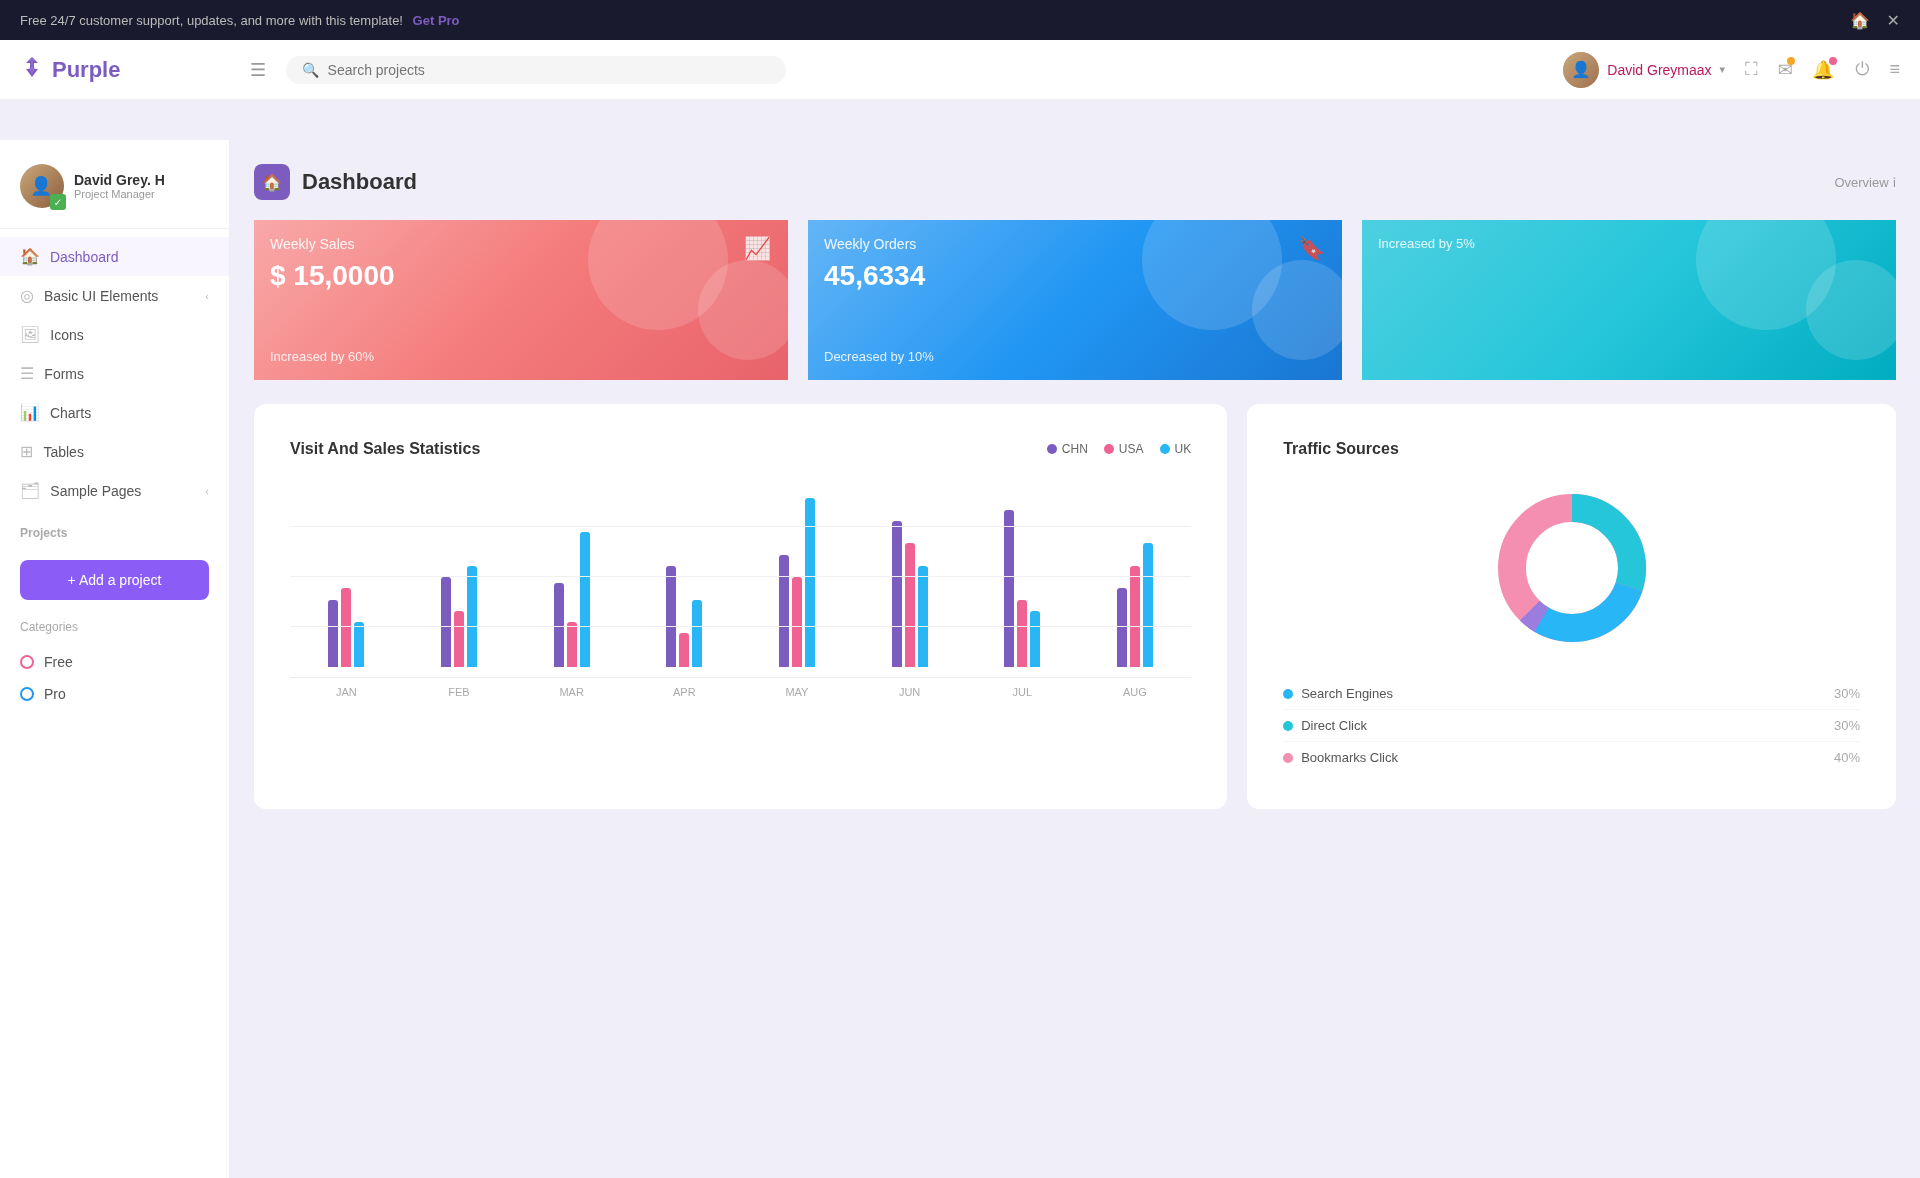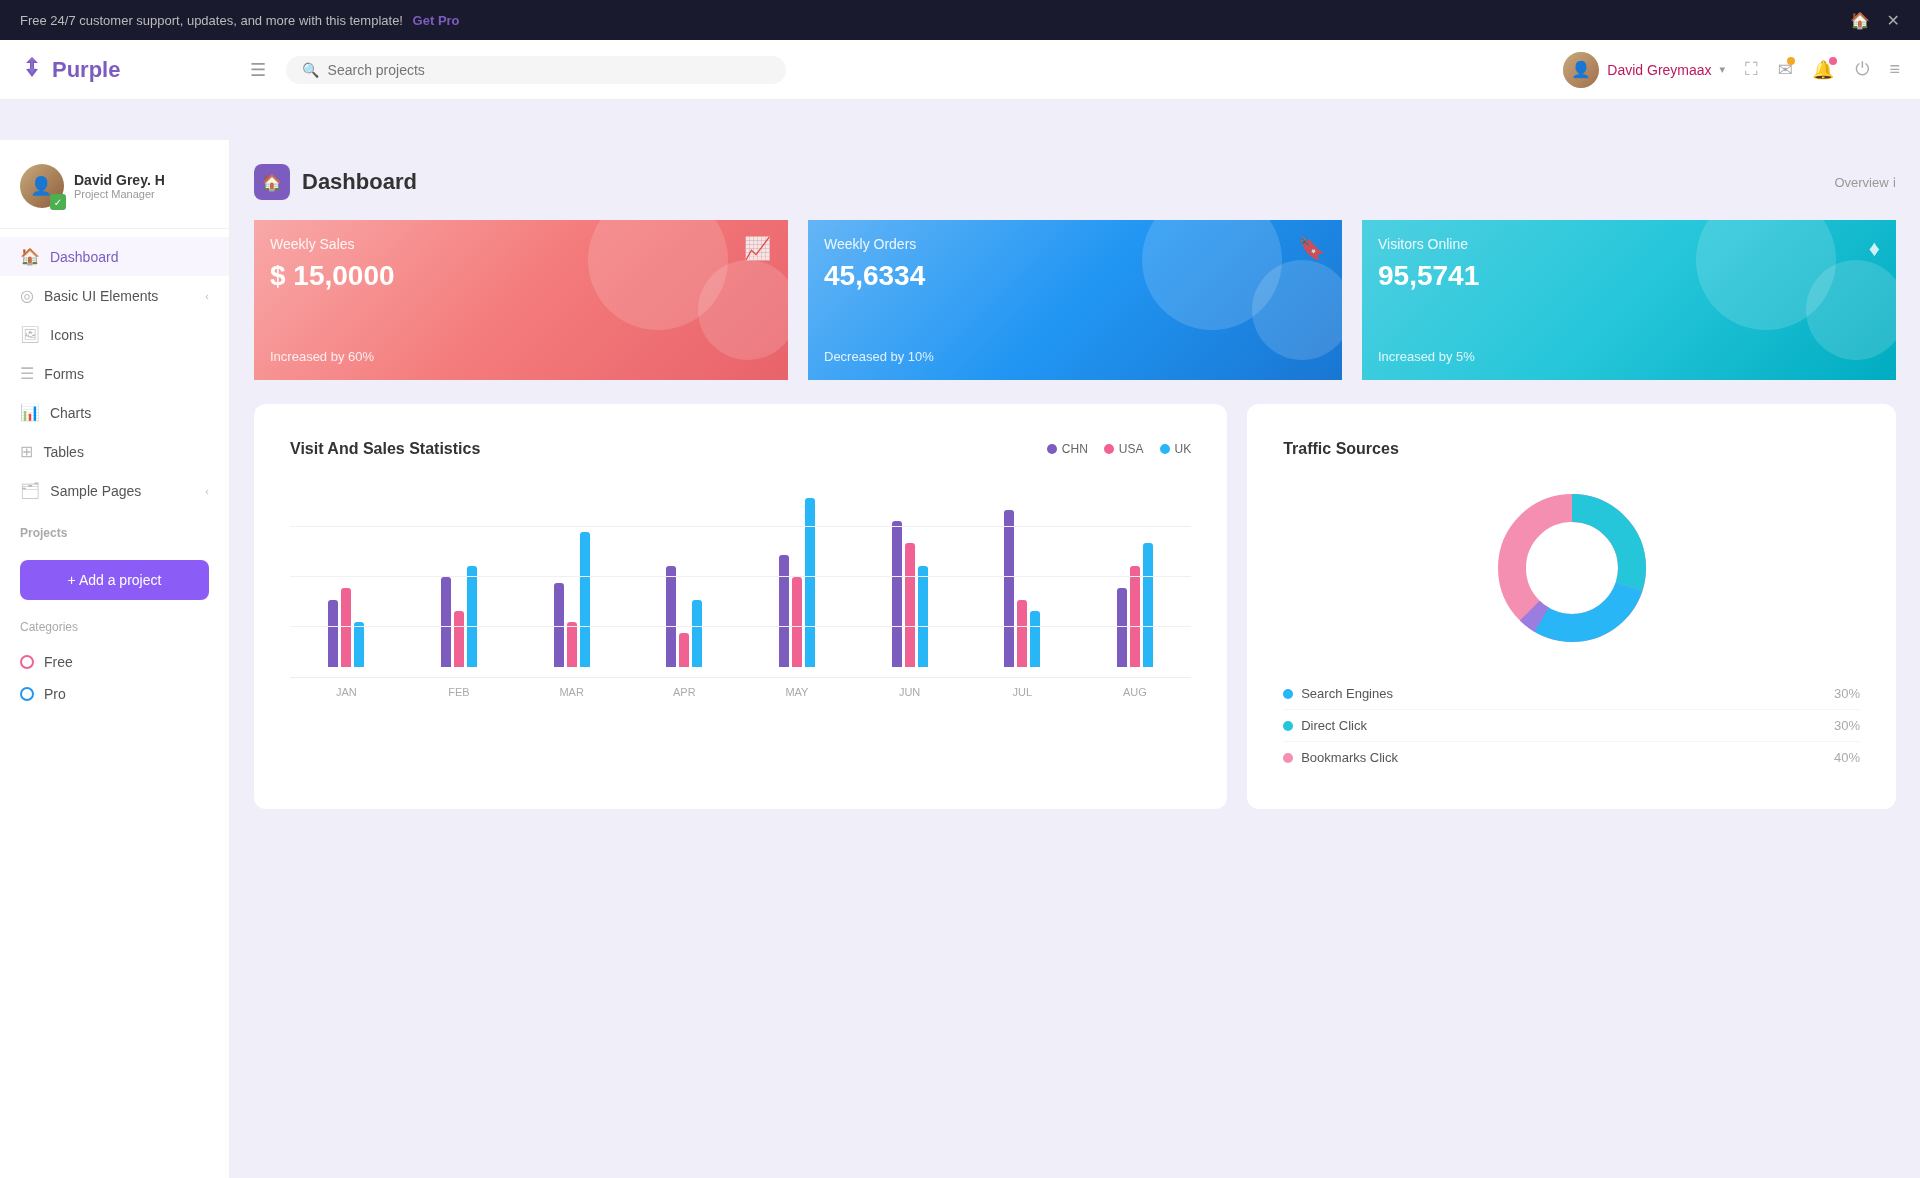--- a/index.html
+++ b/index.html
@@ -494,27 +494,20 @@
             <div class="stat-value">45,6334</div>
           </div>
           <span class="stat-icon">🔖</span>
         </div>
         <div class="stat-footer">Decreased by 10%</div>
       </div>
 
       <div class="stat-card stat-card-visitors">
         <div class="card-circle circle1"></div>
         <div class="card-circle circle2"></div>
-        <div class="stat-top">
-          <div>
-            <div class="stat-label">Visitors Online</div>
-            <div class="stat-value">95,5741</div>
-          </div>
-          <span class="stat-icon">♦</span>
-        </div>
         <div class="stat-footer">Increased by 5%</div>
       </div>
     </div>
 
     <div class="charts-grid">
 
       <div class="chart-card">
         <div class="chart-header">
           <span class="chart-title">Visit And Sales Statistics</span>
           <div class="chart-legend">

